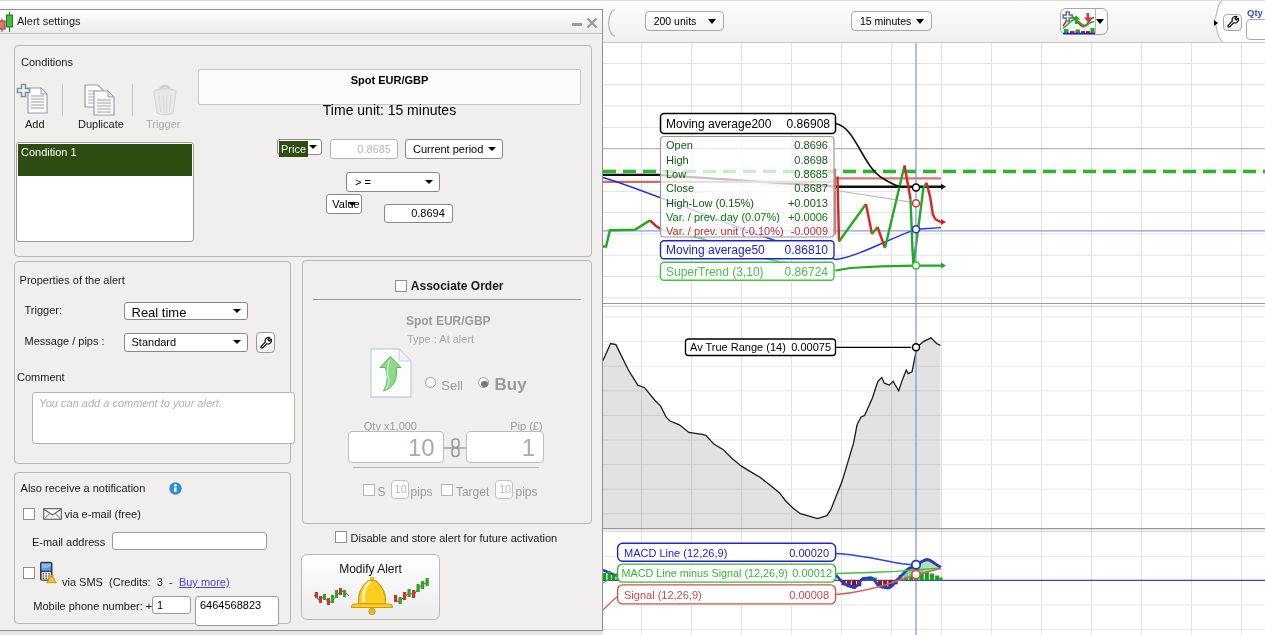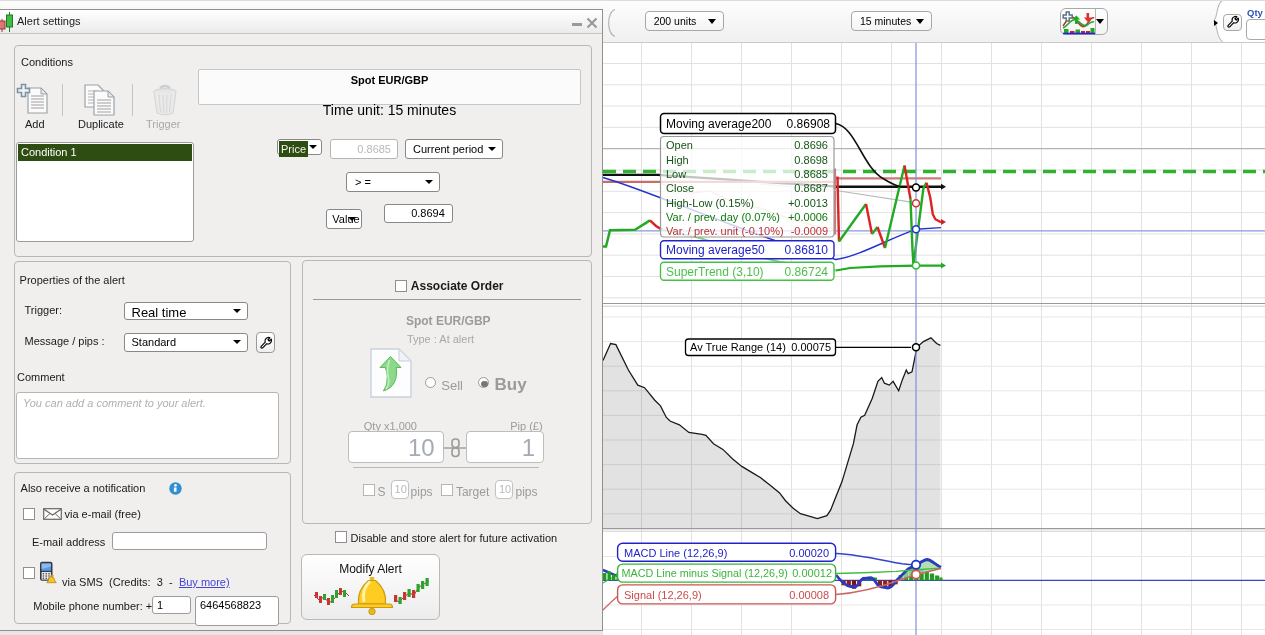--- a/index.html
+++ b/index.html
@@ -313,39 +313,39 @@
       </g>
     </svg>
     <div class="glab" style="left:146px;top:107.5px;color:#a8a8a8">Trigger</div>
 
     <div style="position:absolute;left:198px;top:59px;width:383px;height:36px;background:#fbfbfb;border:1px solid #c6c6c6;border-radius:2px;text-align:center">
       <div style="font-size:11px;font-weight:bold;margin-top:4px">Spot EUR/GBP</div>
       <div style="font-size:14px;margin-top:16px">Time unit: 15 minutes</div>
     </div>
 
     <div class="box" style="left:16px;top:131.5px;width:178px;height:100px;border-color:#9c9c9c">
-      <div style="position:absolute;left:1px;top:1px;right:1px;height:17px;background:#2e4d12;color:#fff;font-size:11px;line-height:17px;padding-left:3px">Condition 1</div>
+      <div style="position:absolute;left:1px;top:1px;right:1px;height:32px;background:#2e4d12;color:#fff;font-size:11px;line-height:17px;padding-left:3px">Condition 1</div>
     </div>
 
     <div class="box" style="left:277px;top:128.8px;width:45px;height:16px;border-color:#888;border-radius:3px">
       <div style="position:absolute;left:1px;top:1px;width:29px;height:16.5px;background:#2e4d12;color:#f3f3e6;font-size:11px;line-height:16px;padding-left:2px">Price</div>
       <span class="caret" style="right:4px;border-left-width:4px;border-right-width:4px;border-top-width:4.5px"></span>
     </div>
     <div class="ibox" style="left:330px;top:128.8px;width:68px;height:20.5px">
       <div style="position:absolute;right:6px;top:3px;font-size:11px;color:#b9b9b9">0.8685</div>
     </div>
     <div class="box" style="left:405px;top:128.8px;width:97.5px;height:20.5px;border-color:#888">
       <div style="position:absolute;left:7px;top:3px;font-size:11px">Current period</div>
       <span class="caret" style="right:6px;border-left-width:4px;border-right-width:4px;border-top-width:4.5px"></span>
     </div>
     <div class="box" style="left:346px;top:161.6px;width:94px;height:20.5px;border-color:#888">
       <div style="position:absolute;left:8px;top:3px;font-size:11px">&gt; =</div>
       <span class="caret" style="right:6px;border-left-width:4px;border-right-width:4px;border-top-width:4.5px"></span>
     </div>
-    <div class="box" style="left:326.3px;top:199px;width:36px;height:19.5px;border-color:#888">
+    <div class="box" style="left:326.3px;top:184px;width:36px;height:19.5px;border-color:#888">
       <div style="position:absolute;left:5px;top:2.5px;font-size:11px">Value</div>
       <span class="caret" style="right:5px;border-left-width:4px;border-right-width:4px;border-top-width:4.5px"></span>
     </div>
     <div class="box" style="left:383.8px;top:193.5px;width:69px;height:19.5px;border-color:#888">
       <div style="position:absolute;right:7px;top:2.5px;font-size:11px">0.8694</div>
     </div>
 
     <div class="panel" style="left:14px;top:251px;width:277px;height:203px"></div>
     <div class="ptitle" style="left:19.6px;top:263.6px">Properties of the alert</div>
     <div class="lab" style="left:24.5px;top:294px">Trigger:</div>
@@ -357,21 +357,21 @@
     <div class="box" style="left:123.5px;top:323px;width:124px;height:18.5px;border-color:#888">
       <div style="position:absolute;left:7px;top:2px;font-size:11px">Standard</div>
       <span class="caret" style="right:6px;border-left-width:4px;border-right-width:4px;border-top-width:4.5px"></span>
     </div>
     <div style="position:absolute;left:255.9px;top:322px;width:19px;height:20.5px;border:1px solid #999;border-radius:4px;background:linear-gradient(#fff,#efefef)">
       <svg width="16" height="16" viewBox="0 0 16 16" style="position:absolute;left:1px;top:1.5px">
         <path d="M3.2,11.3 L7.3,7.2 C6.6,5.4 7.5,3.4 9.3,2.7 C10.2,2.35 11.2,2.4 11.9,2.75 L9.9,4.7 L11.2,6 L13.2,4.1 C13.6,4.9 13.6,5.9 13.2,6.8 C12.5,8.5 10.5,9.4 8.8,8.7 L4.7,12.8 C4.3,13.2 3.6,13.2 3.2,12.8 C2.8,12.4 2.8,11.7 3.2,11.3 Z" fill="#fff" stroke="#000" stroke-width="1.2" stroke-linejoin="round"></path>
       </svg>
     </div>
     <div class="ptitle" style="left:17px;top:361px">Comment</div>
-    <div class="ibox" style="left:16px;top:382.3px;width:263.4px;height:67px">
+    <div class="ibox" style="left:32px;top:382.3px;width:263.4px;height:52px">
       <div style="position:absolute;left:6px;top:4px;font-size:11px;font-style:italic;color:#b0b0b0">You can add a comment to your alert.</div>
     </div>
 
     <div class="panel" style="left:14px;top:462px;width:277px;height:152px"></div>
     <div class="ptitle" style="left:20.6px;top:472.2px">Also receive a notification</div>
     <svg width="13" height="13" viewBox="0 0 13 13" style="position:absolute;left:169px;top:471.7px">
       <circle cx="6.5" cy="6.5" r="6.2" fill="#2f8fd0"></circle>
       <circle cx="6.5" cy="3.4" r="1.3" fill="#fff"></circle>
       <path d="M4.9,5.5 h2.6 v4.2 h-2.6 z" fill="#fff" transform="skewX(0)"></path>
     </svg>

